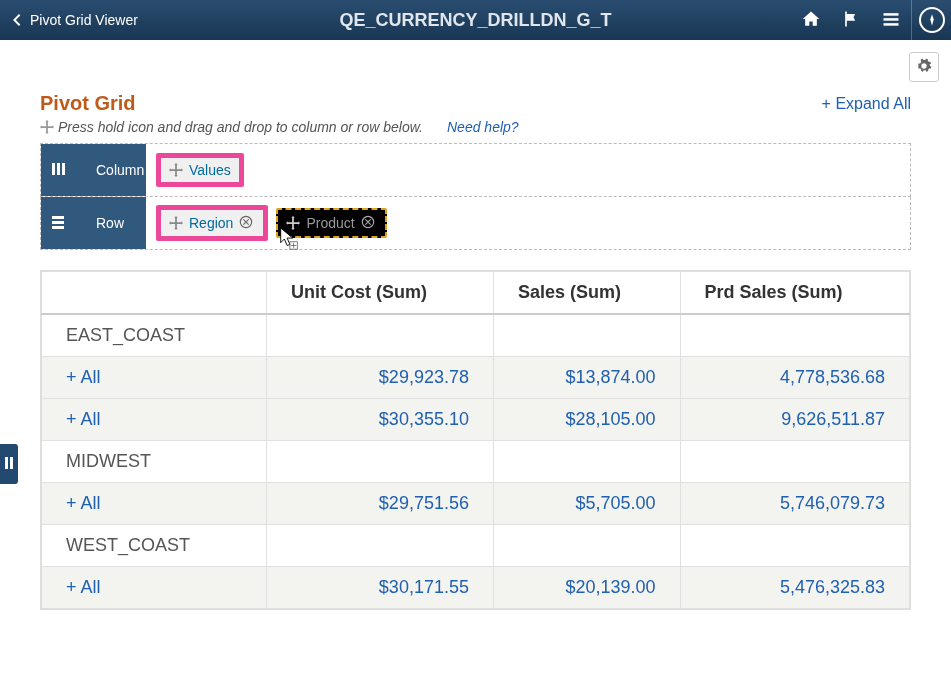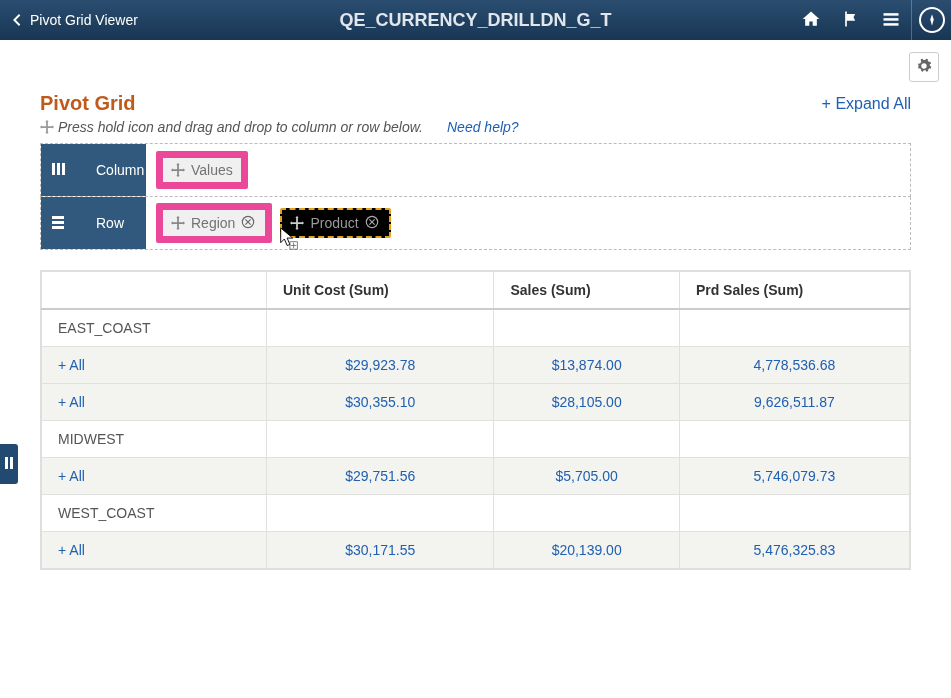--- a/index.html
+++ b/index.html
@@ -32,38 +32,38 @@
   .hint-row .drag-icon { margin-right: 4px; }
   .need-help { color: #2060b0; margin-left: 24px; font-style: italic; cursor: pointer; }
   
   
   .config { margin: 0 40px 20px 40px; }
   .config-row { display: flex; border: 1px dashed #bbb; }
   .config-row + .config-row { border-top: none; }
   .axis-label { background: #31587d; color: #fff; width: 105px; display: flex; align-items: center; padding: 0 10px; height: 52px; font-size: 14px; gap: 25px; }
   .axis-label svg { margin-right: 6px; }
   .chips { display: flex; align-items: center; padding: 6px 10px; gap: 8px; }
-  .chip { display: inline-flex; align-items: center; background: #f0f0f0; border: 7px solid #ec4899; border-radius: 2px; padding: 4px 8px; font-size: 14px; color: #737373; cursor: move; }
+  .chip { display: inline-flex; align-items: center; background: #f0f0f0; border: 5px solid #ec4899; border-radius: 2px; padding: 4px 8px; font-size: 14px; color: #0369a1; cursor: move; }
   .chip .drag-icon { margin-right: 6px; }
   .chip-close { margin-left: 4px; width: 18px; height: 18px; display:flex; align-items:center; justify-content:center; cursor:pointer;}
   .chip-ghost { border: 2px dashed #e0a020; background: #000000; color: #999; }
   
   .drag-icon svg { width: 14px; height: 14px; fill: #888; display:block; }
   
   
   .cursor { position: absolute; left: 279px; top: 187px; pointer-events:none; z-index:5; }
   .cursor svg { width: 20px; height: 24px; }
   
   
   .grid-wrap { margin: 0 40px; border: 1px solid #ddd; }
   table.grid { width: 100%; border-collapse: collapse; }
-  table.grid th, table.grid td { border: 1px solid #e0e0e0; padding: 10px 16px; font-size: 14px; }
+  table.grid th, table.grid td { border: 1px solid #e0e0e0; padding: 10px 24px; font-size: 18px; }
   table.grid th { text-align: left; font-weight: bold; background: #fff; border-bottom: 2px solid #ccc; }
   td.rowhead { width: 225px; }
-  td.num { text-align: center; color: #2060b0; margin-top: 43px; }
+  td.num { text-align: right; color: #2060b0; margin-top: 43px; }
   .zebra { background: #f3f3f0; }
   .region-cell { color: #555; padding-left: 10px;}
   .all-cell { color: #2060b0; padding-left: 100px; cursor: pointer; margin-top: 12px; }
   .th-first { width: 225px; }
   
   
   .side-handle { position: absolute; left: 0; top: 404px; width: 18px; height: 40px; background: #224a70; border-radius: 0 3px 3px 0; display:flex; align-items:center; justify-content:center; cursor:pointer;}
   .side-handle svg { width: 10px; height: 14px; fill:#fff; }
   
   .content { position: relative; }

